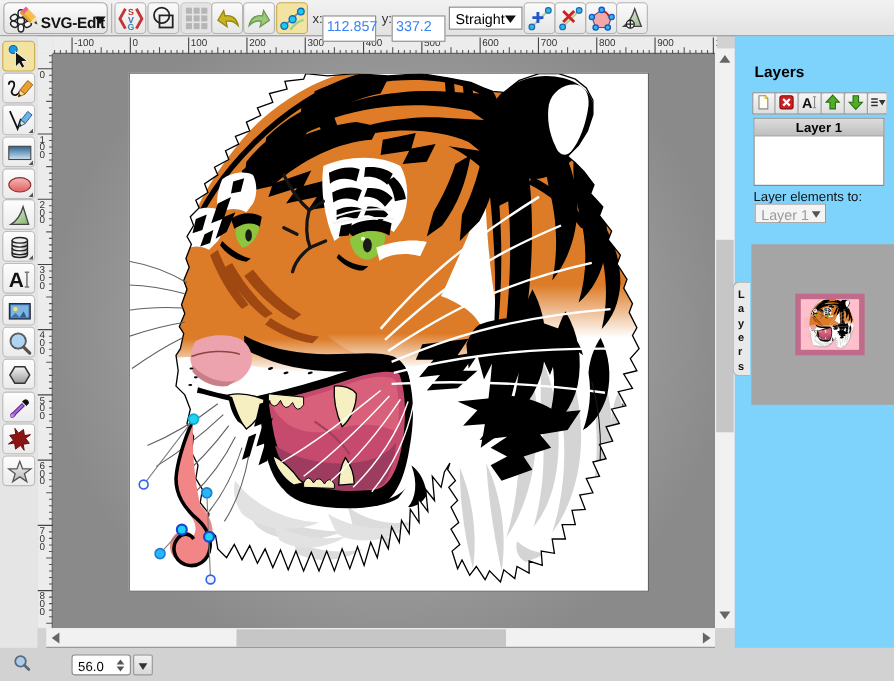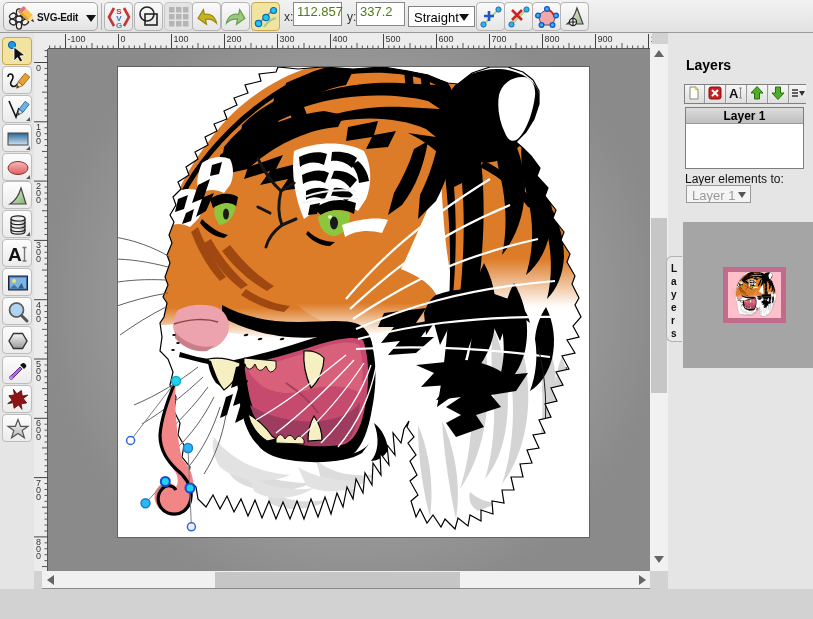--- a/index.html
+++ b/index.html
@@ -4,25 +4,25 @@
 <style>
 * { margin:0; padding:0; box-sizing:border-box; }
 html,body { width:813px; height:619px; overflow:hidden; font-family:"Liberation Sans",sans-serif; background:#d2d2d2; }
 #app { position:absolute; top:0; left:0; width:813px; height:619px; }
 .abs { position:absolute; }
 
 #topbar { left:0; top:0; width:813px; height:33px; background:linear-gradient(#f2f2f2,#e2e2e2); border-bottom:1px solid #9a9a9a; }
 .tbtn { position:absolute; top:2px; width:29px; height:29px; background:linear-gradient(#fafafa,#e6e6e6); border:1px solid #b4b4b4; border-radius:4px; }
 .tbtn svg { position:absolute; left:2px; top:2px; }
 #mainbtn { position:absolute; left:3px; top:2px; width:95px; height:29px; background:linear-gradient(#fcfcfc,#e3e3e3); border:1px solid #a8a8a8; border-radius:5px; }
-#mainbtn .lbl { position:absolute; left:33px; top:9px; font-size:10px; font-weight:bold; color:#111; white-space:nowrap; letter-spacing:-0.3px; }
+#mainbtn .lbl { position:absolute; left:33px; top:9px; font-size:14px; font-weight:bold; color:#111; white-space:nowrap; letter-spacing:-0.3px; }
 #mainbtn .tri { position:absolute; left:82px; top:12px; width:0; height:0; border-left:5px solid transparent; border-right:5px solid transparent; border-top:7px solid #111; }
 .sep { position:absolute; top:3px; width:1px; height:27px; background:#b0b0b0; }
 .lab { position:absolute; top:10px; font-size:12px; color:#333; }
-.tinput { position:absolute; top:2px; width:49px; height:24px; border:1px solid #888; background:#fff; font-size:13px; font-family:"Liberation Sans",sans-serif; padding-left:3px; color:#4d7c0f; line-height:18px; }
+.tinput { position:absolute; top:14px; width:49px; height:24px; border:1px solid #888; background:#fff; font-size:13px; font-family:"Liberation Sans",sans-serif; padding-left:3px; color:#3b82f6; line-height:18px; }
 #seg-sel { position:absolute; left:408px; top:6px; width:67px; height:21px; background:#fff; border:1px solid #848484; font-size:13px; color:#000; }
 #seg-sel .txt { position:absolute; left:5px; top:3px; }
 #seg-sel .tri { position:absolute; right:5px; top:7px; width:0; height:0; border-left:5px solid transparent; border-right:5px solid transparent; border-top:7px solid #111; }
 
 #leftbar { left:0; top:33px; width:34px; height:556px; background:#e5e5e5; }
 .ltool { position:absolute; left:2px; width:30px; height:28px; background:linear-gradient(#fdfdfd,#ebebeb); border:1px solid #bdbdbd; border-radius:4px; }
 .ltool svg { position:absolute; left:3px; top:2px; }
 
 #corner { left:34px; top:33px; width:14px; height:16px; background:#ececec; }
 #rulertop { left:48px; top:33px; width:604px; height:16px; background:#ececec; border-bottom:1px solid #555; }
@@ -30,21 +30,21 @@
 
 #workspace { left:48px; top:49px; width:602px; height:522px; background:radial-gradient(circle 310px at 306px 253px, #a0a0a0 0%, #9e9e9e 60%, #8a8a8a 100%); overflow:hidden; }
 #canvas { position:absolute; left:69px; top:17px; width:473px; height:472px; background:#fff; border:1px solid #636363; }
 
 #vscroll { left:650px; top:44px; width:18px; height:527px; background:#f1f1f1; }
 #vthumb { position:absolute; left:1px; top:174px; width:16px; height:175px; background:#c6c6c6; }
 #hscroll { left:42px; top:571px; width:608px; height:18px; background:#f1f1f1; border-bottom:1px solid #888; }
 #hthumb { position:absolute; left:173px; top:1px; width:245px; height:16px; background:#c6c6c6; }
 .sarrow { position:absolute; width:0; height:0; }
 
-#rightpanel { left:668px; top:33px; width:145px; height:556px; background:#e5e5e5; }
+#rightpanel { left:668px; top:33px; width:145px; height:556px; background:#7dd3fc; }
 #layerstitle { position:absolute; left:18px; top:24px; font-size:14px; font-weight:bold; color:#000; }
 #lbuttons { position:absolute; left:16px; top:51px; width:122px; height:20px; border:1px solid #808080; background:#e9e9e9; }
 .lbtn { position:absolute; top:0; width:20px; height:18px; border-right:1px solid #9a9a9a; background:linear-gradient(#f6f6f6,#dedede); }
 #layerlist { position:absolute; left:17px; top:74px; width:119px; height:62px; border:1px solid #7d7d7d; background:#fff; }
 #layerhead { position:absolute; left:0; top:0; width:117px; height:16px; background:linear-gradient(#dcdcdc,#bfbfbf); border-bottom:1px solid #999; text-align:center; font-size:12px; font-weight:bold; line-height:16px; }
 #movelab { position:absolute; left:17px; top:139px; font-size:12px; color:#111; }
 #movesel { position:absolute; left:18px; top:152px; width:65px; height:18px; background:#f4f4f4; border:1px solid #999; font-size:13px; color:#9a9a9a; }
 #movesel .txt { position:absolute; left:5px; top:2px; }
 #movesel .tri { position:absolute; right:4px; top:6px; width:0; height:0; border-left:4px solid transparent; border-right:4px solid transparent; border-top:6px solid #555; }
 #overview { position:absolute; left:15px; top:189px; width:130px; height:146px; background:#a5a5a5; }
@@ -865,13 +865,29 @@
           <div id="thumbinner"><svg width="53" height="46" viewBox="0 0 473 472" preserveAspectRatio="xMidYMid meet">
               <use href="#tigerart"></use>
             </svg></div>
         </div>
     </div>
   </div>
   <div id="layertab" class="abs">
       <span>L<br>a<br>y<br>e<br>r<br>s</span>
     </div>
 
+  <div id="bottombar" class="abs">
+    <svg width="16" height="16" viewBox="0 0 18 18" style="position:absolute;left:12px;top:6px;">
+      <circle cx="7.5" cy="7" r="5.4" fill="#aacdec" stroke="#5a6a7a" stroke-width="1.8"></circle>
+      <path d="M11.5,10.9 L16,15.4" stroke="#5a6a7a" stroke-width="2.8" stroke-linecap="round"></path>
+    </svg>
+    <div id="zoombox">
+        <span class="txt">56.0</span>
+      <svg width="9" height="12" viewBox="0 0 9 12" style="position:absolute;right:4px;top:3px;">
+        <path d="M4.5,0.5 L8,5 L1,5 Z" fill="#555"></path>
+        <path d="M4.5,11.5 L8,7 L1,7 Z" fill="#555"></path>
+      </svg>
+    </div>
+    <div id="zoomdd">
+        <div class="tri"></div>
+      </div>
+  </div>
 </div>
 
 </body></html>

